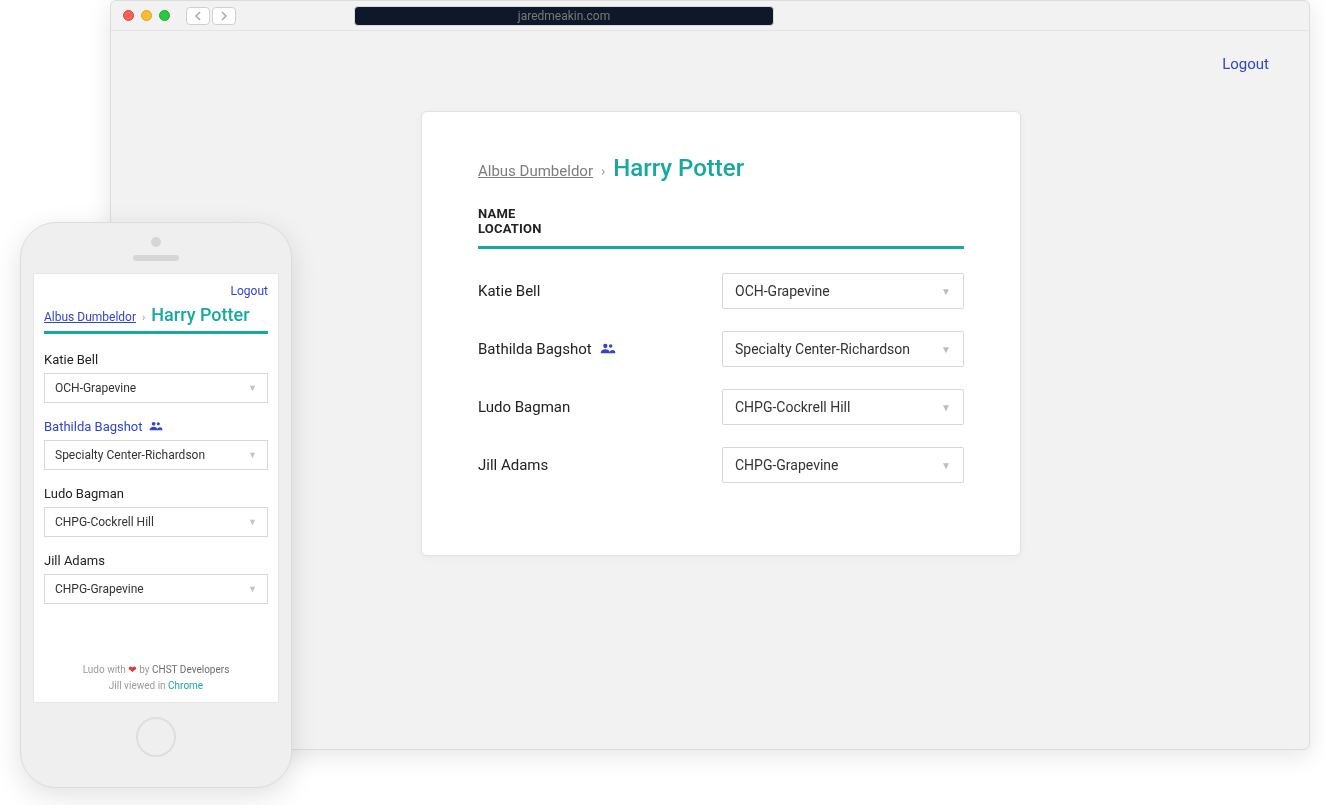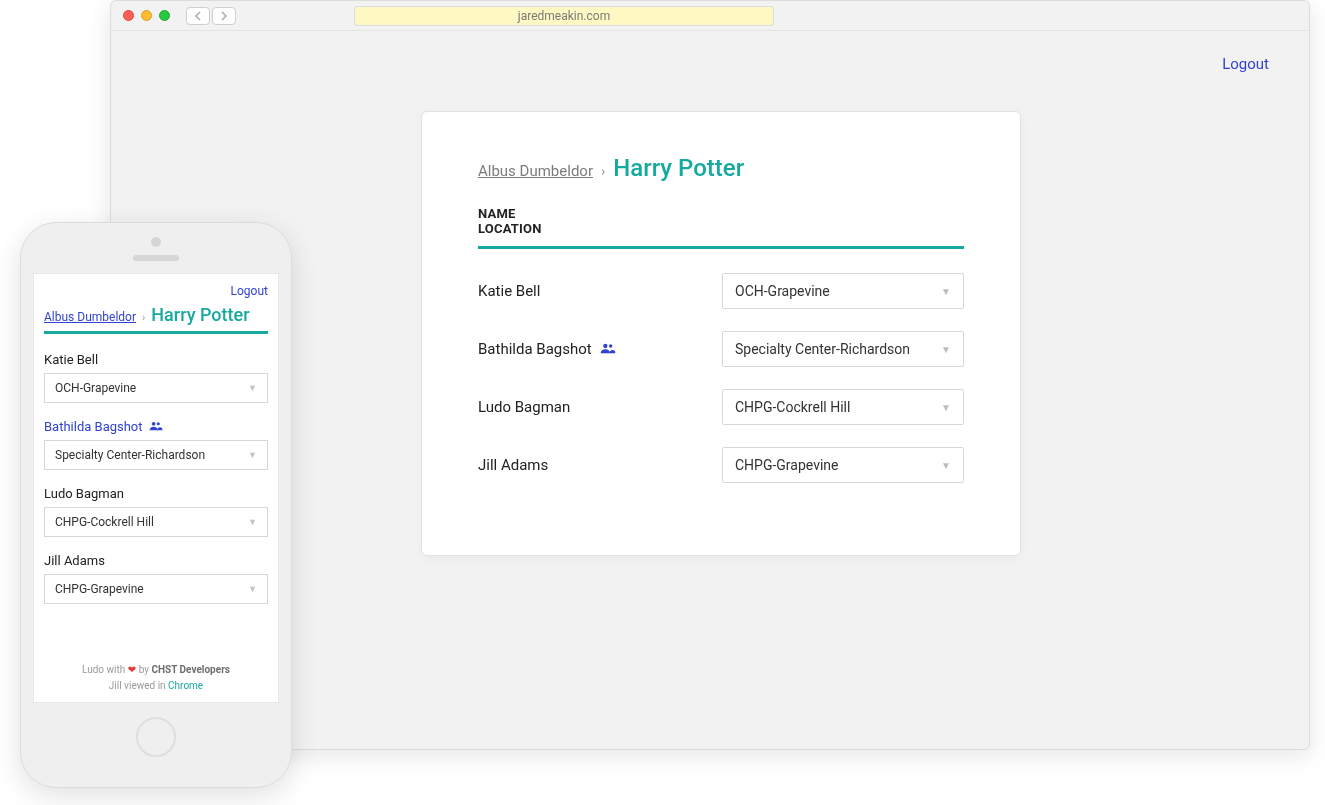--- a/index.html
+++ b/index.html
@@ -46,21 +46,21 @@
     background: #fff;
     border-radius: 4px;
     display:flex; align-items:center; justify-content:center;
     color:#9a9a9a;
   }
   .url-bar {
     flex: 0 0 420px;
     margin-left: 110px;
     height: 20px;
     border: 1px solid #dcdcdc;
-    background: #fef9c3;
+    background: #0f172a;
     border-radius: 4px;
     display:flex; align-items:center; justify-content:center;
     color:#7a7a7a;
     font-size: 12px;
   }
 
   .browser-body {
     flex:1;
     position:relative;
     padding: 28px 40px;
@@ -161,21 +161,21 @@
     border:1px solid #d7d7d7;
     background:#fff;
     display:flex; align-items:center; justify-content:space-between;
     padding:0 10px;
     font-size:12px; color:#333;
   }
   .m-select .caret { color:#c4c4c4; font-size:9px;}
   .m-footer { margin-top:auto; text-align:center; font-size:10px; color:#9a9a9a; line-height:1.6;}
   .m-footer .heart { color:#e03b3b; }
   .m-footer .chrome { color:#16a9a0; }
-  .m-footer strong { color:#6e6e6e; font-weight:700;}
+  .m-footer strong { color:#6e6e6e; font-weight:400;}
 
   svg.people { width:16px; height:12px; }
   svg.people.small { width:14px; height:11px; }
 </style>
 </head>
 <body>
 
 <div class="browser">
   <div class="browser-chrome">
     <div class="traffic-lights">

